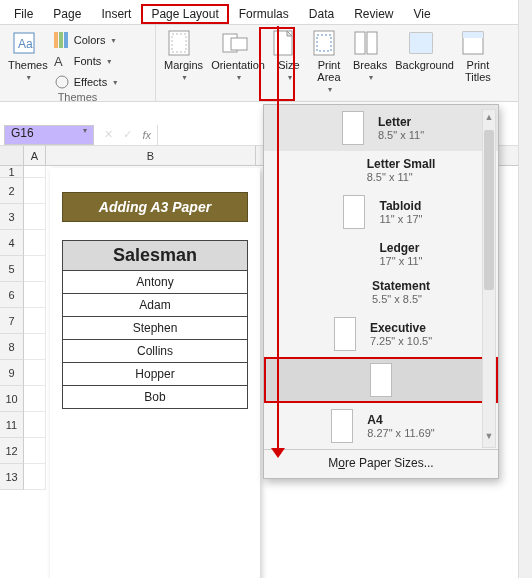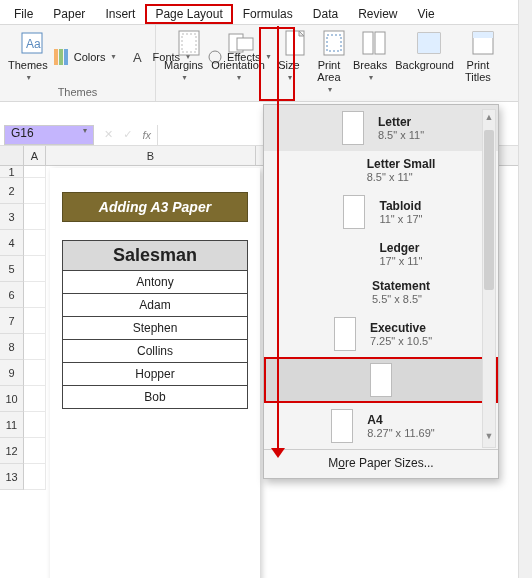--- a/index.html
+++ b/index.html
@@ -49,21 +49,21 @@
     height: 100%;
   }
   .rgroup .gtitle {
     text-align: center;
     font-size: 11px;
     color: #666;
     padding-bottom: 2px;
   }
   .vcol { display:flex; flex-direction:column; align-items:center; justify-content:flex-start; padding: 2px 4px 0 4px; text-align:center; gap:2px; }
   .vcol .lbl { font-size: 11px; color:#222; line-height:12px; }
-  .iconbox { width:32px; height:28px; display:flex; align-items:center; justify-content:flex-end; }
+  .iconbox { width:32px; height:28px; display:flex; align-items:center; justify-content:flex-start; }
   .smicon { width:16px; height:16px; }
   .row { display:flex; }
   .minirow { display:flex; align-items:center; gap:4px; font-size:11px; color:#222; padding:1px 2px; }
   .caret { font-size:8px; color:#666; margin-left:2px; }
   .size-highlight {
     position:absolute;
     border:2px solid #d40000;
     left:259px; top:2px; width:36px; height:74px;
     pointer-events:none;
   }
@@ -220,21 +220,21 @@
     right:0; top:0; width:14px; height:578px;
     background:#f0f0f0;
     border-left:1px solid #ddd;
   }
 </style>
 </head>
 <body>
 
 <div class="menubar">
   <div class="menuitem">File</div>
-  <div class="menuitem">Paper</div>
+  <div class="menuitem">Page</div>
   <div class="menuitem">Insert</div>
   <div class="menuitem highlight">Page Layout</div>
   <div class="menuitem">Formulas</div>
   <div class="menuitem">Data</div>
   <div class="menuitem">Review</div>
   <div class="menuitem">Vie</div>
 </div>
 
 <div class="ribbon">
   <div class="rgroup" style="width:156px;">
@@ -242,21 +242,21 @@
       <div class="vcol">
         <div class="iconbox">
           <svg width="24" height="24">
               <rect x="2" y="2" width="20" height="20" fill="#fff" stroke="#5b8bbf"></rect>
               <text x="6" y="17" font-size="12" fill="#5b8bbf">Aa</text>
             </svg>
         </div>
         <div class="lbl">Themes</div>
         <div class="caret">▾</div>
       </div>
-      <div style="display:flex;flex-direction:row;justify-content:center;gap:13px;padding-top:4px;">
+      <div style="display:flex;flex-direction:column;justify-content:center;gap:3px;padding-top:4px;">
         <div class="minirow">
           <svg class="smicon">
               <rect width="4" height="16" fill="#f6b26b"></rect>
               <rect x="5" width="4" height="16" fill="#93c47d"></rect>
               <rect x="10" width="4" height="16" fill="#6fa8dc"></rect>
             </svg>
           <span>Colors</span>
             <span class="caret">▾</span>
         </div>
         <div class="minirow">

